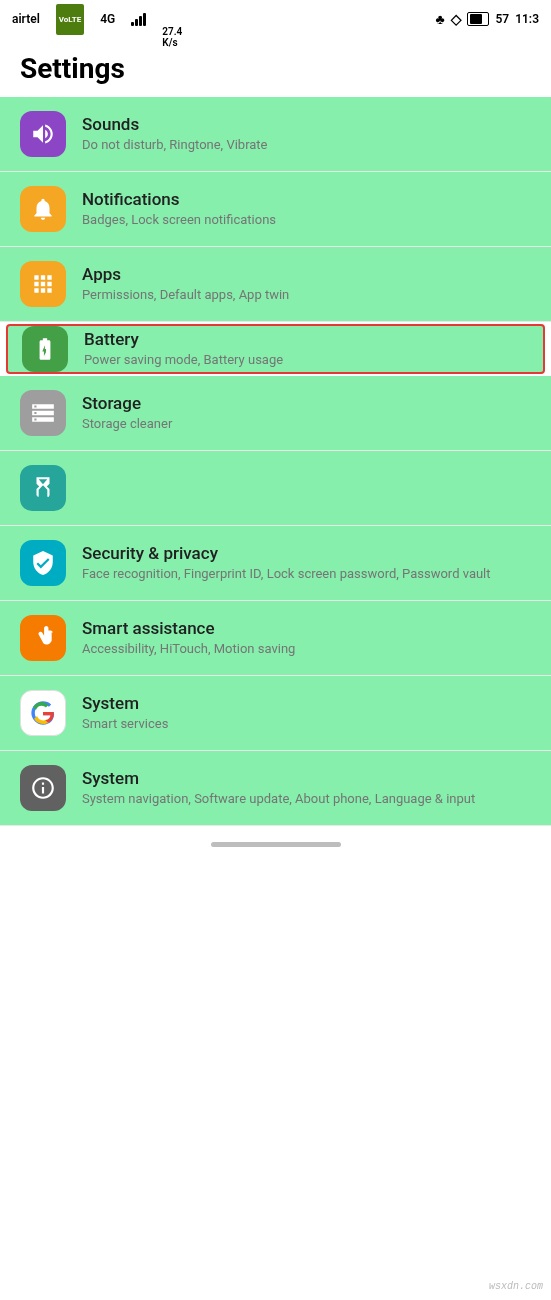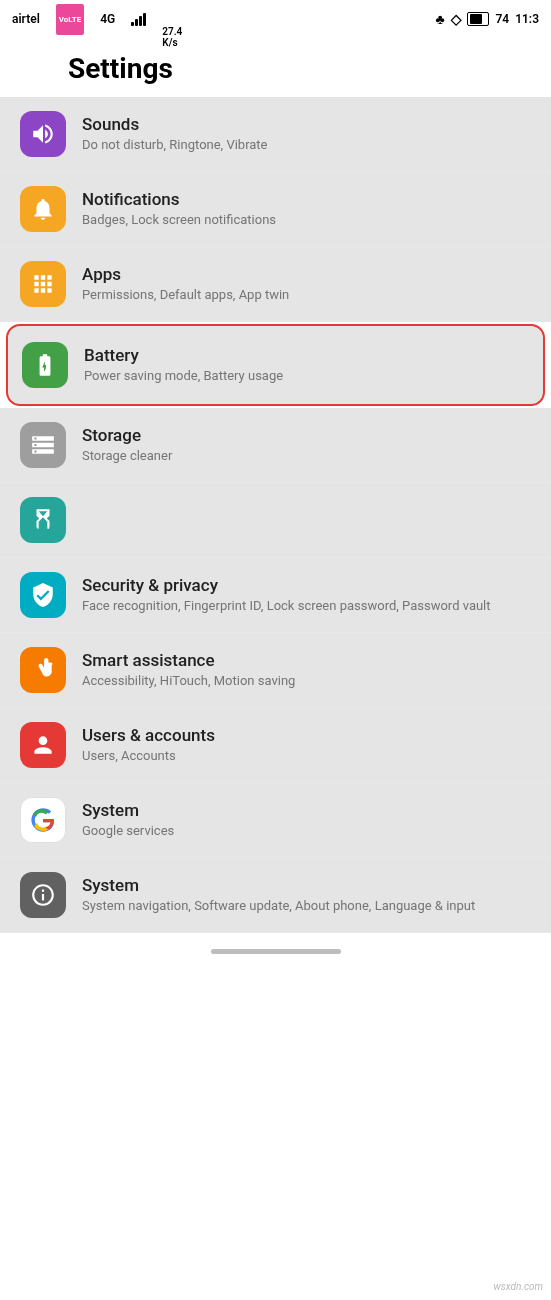--- a/index.html
+++ b/index.html
@@ -38,21 +38,21 @@
     .status-right {
       display: flex;
       align-items: center;
       gap: 6px;
       font-size: 12px;
       font-weight: 600;
       color: #000;
     }
 
     .volte-badge {
-      background: #ec4899;
+      background: #4d7c0f;
       color: white;
       font-size: 8px;
       font-weight: 700;
       padding: 11px 3px;
       border-radius: 2px;
     }
 
     .signal-bars {
       display: flex;
       align-items: flex-end;
@@ -83,43 +83,42 @@
       width: 74%;
       border-radius: 1px;
     }
 
     
     .page-title {
       padding: 16px 20px 12px 20px;
       font-size: 28px;
       font-weight: 700;
       color: #000;
-      margin-left: 48px;
     }
 
     
     .settings-list {
       list-style: none;
     }
 
     .settings-item {
       display: flex;
       align-items: center;
       padding: 14px 20px;
       border-bottom: 1px solid #e8e8e8;
       cursor: pointer;
-      background: #e5e5e5;
+      background: #86efac;
       position: relative;
     }
 
     .settings-item.active-item {
       border: 2.5px solid #e53935;
-      border-radius: 14px;
+      border-radius: 4px;
       margin: 2px 6px;
-      padding: 16px 14px;
+      padding: 0 14px;
     }
 
     .icon-wrapper {
       width: 46px;
       height: 46px;
       border-radius: 12px;
       display: flex;
       align-items: center;
       justify-content: center;
       flex-shrink: 0;
@@ -176,20 +175,21 @@
     }
 
     
     .watermark {
       position: fixed;
       bottom: 8px;
       right: 8px;
       font-size: 10px;
       color: #bbb;
       font-style: italic;
+      font-family: Liberation Mono, monospace;
     }
   </style>
 </head>
 <body>
 
 <div class="status-bar">
   <div class="status-left">
     <span>airtel</span>
     <span class="volte-badge">VoLTE</span>
     <span>4G</span>
@@ -200,21 +200,21 @@
       <div class="signal-bar" style="height:13px"></div>
     </div>
     <span style="font-size:10px; line-height:1.1;margin-top:36px;">27.4<br>K/s</span>
   </div>
   <div class="status-right">
     <span style="font-size:14px;">♣</span>
     <span style="font-size:14px;">◇</span>
     <div class="battery-icon">
       <div class="battery-fill"></div>
     </div>
-    <span>74</span>
+    <span>57</span>
     <span>11:3</span>
   </div>
 </div>
 
 <h1 class="page-title">Settings</h1>
 
 <ul class="settings-list">
 
   <li class="settings-item">
     <div class="icon-wrapper icon-purple">
@@ -301,45 +301,34 @@
       <svg class="icon-svg" viewBox="0 0 24 24">
         <path d="M21 7c0-1.1-.9-2-2-2h-2V3c0-1.1-.9-2-2-2s-2 .9-2 2v7l-1.6-2.8c-.5-.9-1.7-1.2-2.6-.7-.9.5-1.2 1.7-.7 2.6l3.4 6.1C11.9 16.8 13.4 18 15 18c1.4 0 2.7-.6 3.6-1.5.7-.7 1.4-1.6 1.4-2.5V7z"></path>
       </svg>
     </div>
     <div class="item-text">
       <div class="item-title">Smart assistance</div>
       <div class="item-subtitle">Accessibility, HiTouch, Motion saving</div>
     </div>
   </li>
 
-  <li class="settings-item">
-    <div class="icon-wrapper icon-red">
-      <svg class="icon-svg" viewBox="0 0 24 24">
-        <path d="M12 12c2.21 0 4-1.79 4-4s-1.79-4-4-4-4 1.79-4 4 1.79 4 4 4zm0 2c-2.67 0-8 1.34-8 4v2h16v-2c0-2.66-5.33-4-8-4z"></path>
-      </svg>
-    </div>
-    <div class="item-text">
-      <div class="item-title">Users &amp; accounts</div>
-      <div class="item-subtitle">Users, Accounts</div>
-    </div>
-  </li>
 
   <li class="settings-item">
     <div class="icon-wrapper icon-google" style="background:#ffffff; border:1px solid #e0e0e0;">
 
       <svg class="icon-svg" viewBox="0 0 24 24" style="width:28px;height:28px;">
         <path d="M21.35 11.1h-9.17v2.73h6.51c-.33 3.81-3.5 5.44-6.5 5.44C8.36 19.27 5 16.25 5 12c0-4.1 3.2-7.27 7.2-7.27 3.09 0 4.9 1.97 4.9 1.97L19 4.72S16.56 2 12.1 2C6.42 2 2.03 6.8 2.03 12c0 5.05 4.13 10 10.22 10 5.35 0 9.25-3.67 9.25-9.09 0-1.15-.15-1.81-.15-1.81z" fill="#4285F4"></path>
         <path d="M3.5 7.5l2.5 1.8c.7-2.1 2.5-3.5 4.8-3.5 1.5 0 2.8.6 3.7 1.5l2.1-2.1C15.1 3.6 13.2 2.5 11 2.5 7.5 2.5 4.6 4.6 3.5 7.5z" fill="#34A853"></path>
         <path d="M12 21.5c2.2 0 4.1-.7 5.5-2l-2.5-2c-.8.6-1.8.9-3 .9-2.4 0-4.4-1.6-5.1-3.8L4.4 17c1.4 2.7 4.1 4.5 7.6 4.5z" fill="#FBBC05"></path>
         <path d="M21.35 11.1H12v2.73h6.51c-.5 2.4-2.5 3.94-4.51 4.44l2.5 2c2.8-1.4 4.75-4.1 4.75-7.18 0-.67-.1-1.33-.3-2z" fill="#EA4335"></path>
       </svg>
     </div>
     <div class="item-text">
       <div class="item-title">System</div>
-      <div class="item-subtitle">Google services</div>
+      <div class="item-subtitle">Smart services</div>
     </div>
   </li>
 
   <li class="settings-item">
     <div class="icon-wrapper icon-dark-gray">
       <svg class="icon-svg" viewBox="0 0 24 24">
         <path d="M11 7h2v2h-2zm0 4h2v6h-2zm1-9C6.48 2 2 6.48 2 12s4.48 10 10 10 10-4.48 10-10S17.52 2 12 2zm0 18c-4.41 0-8-3.59-8-8s3.59-8 8-8 8 3.59 8 8-3.59 8-8 8z"></path>
       </svg>
     </div>
     <div class="item-text">

